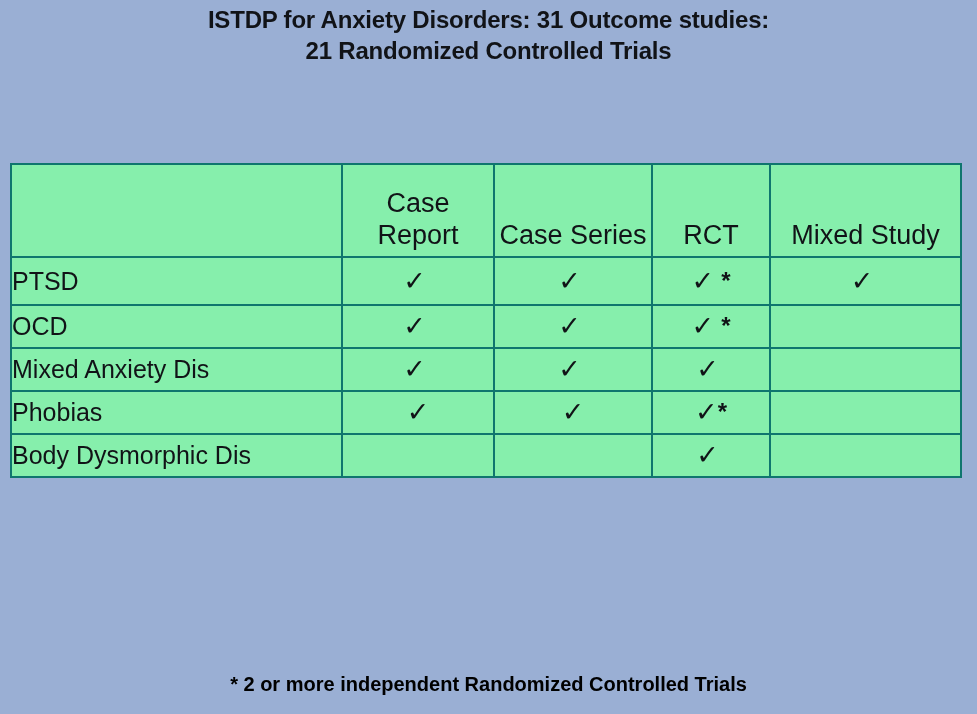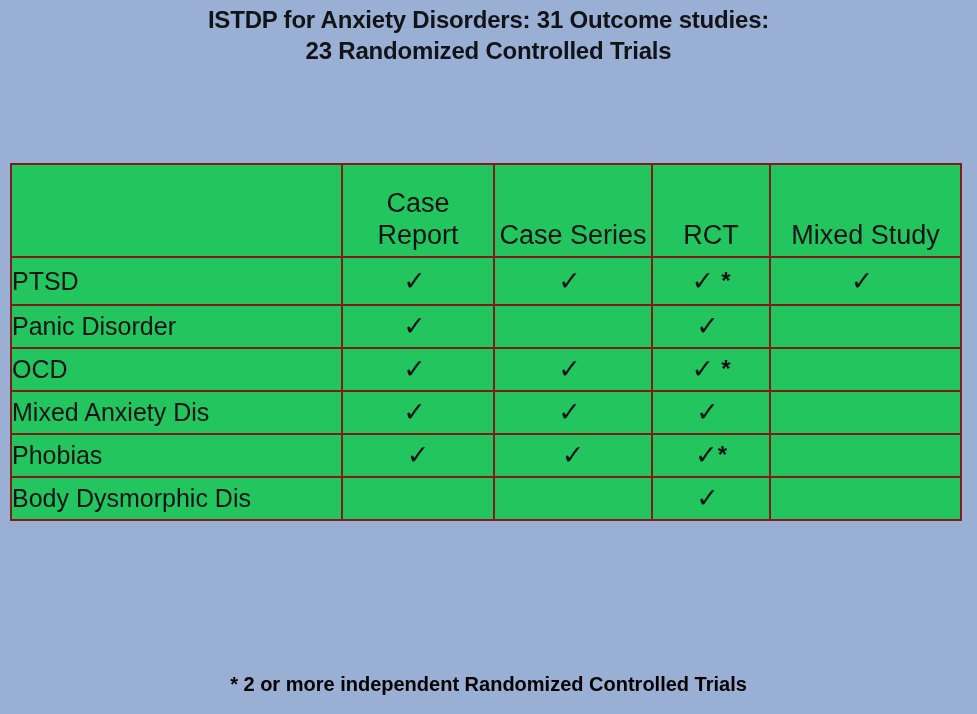--- a/index.html
+++ b/index.html
@@ -44,22 +44,22 @@
     top: 163px;
     width: 950px;
   }
   table.grid {
     border-collapse: collapse;
     table-layout: fixed;
     width: 950px;
     background: #9aafd4;
   }
   table.grid td, table.grid th {
-    border: 2px solid #7f1d1d;
-    background: #22c55e;
+    border: 2px solid #0f766e;
+    background: #86efac;
     padding: 0;
     font-weight: normal;
     color: #111317;
     vertical-align: middle;
   }
   col.c-label  { width: 331px; }
   col.c-case   { width: 152px; }
   col.c-series { width: 158px; }
   col.c-rct    { width: 118px; }
   col.c-cost   { width: 191px; }
@@ -120,21 +120,21 @@
     white-space: nowrap;
   }
 </style>
 </head>
 <body>
 
 <div class="slide">
 
   <div class="title">
     <span class="line">ISTDP for Anxiety Disorders: 31 Outcome studies:</span>
-    <span class="line">23 Randomized Controlled Trials</span>
+    <span class="line">21 Randomized Controlled Trials</span>
   </div>
 
   <div class="table-wrap">
     <table class="grid">
       <colgroup>
         <col class="c-label">
         <col class="c-case">
         <col class="c-series">
         <col class="c-rct">
         <col class="c-cost">
@@ -163,27 +163,20 @@
 
         <tr class="body-row tall">
           <td class="rowlabel">PTSD</td>
           <td class="mark"><span class="chk">✓</span><span class="star spaced"></span></td>
           <td class="mark"><span class="chk">✓</span><span class="star spaced"></span></td>
           <td class="mark"><span class="chk">✓</span><span class="star spaced">*</span></td>
           <td class="mark"><span class="chk">✓</span><span class="star spaced"></span></td>
         </tr>
 
 
-        <tr class="body-row">
-          <td class="rowlabel">Panic Disorder</td>
-          <td class="mark"><span class="chk">✓</span><span class="star spaced"></span></td>
-          <td class="mark"><span class="chk"></span><span class="star spaced"></span></td>
-          <td class="mark"><span class="chk">✓</span><span class="star spaced"></span></td>
-          <td class="mark"><span class="chk"></span><span class="star spaced"></span></td>
-        </tr>
 
         <tr class="body-row">
           <td class="rowlabel">OCD</td>
           <td class="mark"><span class="chk">✓</span><span class="star spaced"></span></td>
           <td class="mark"><span class="chk">✓</span><span class="star spaced"></span></td>
           <td class="mark"><span class="chk">✓</span><span class="star spaced">*</span></td>
           <td class="mark"><span class="chk"></span><span class="star spaced"></span></td>
         </tr>
 
 

